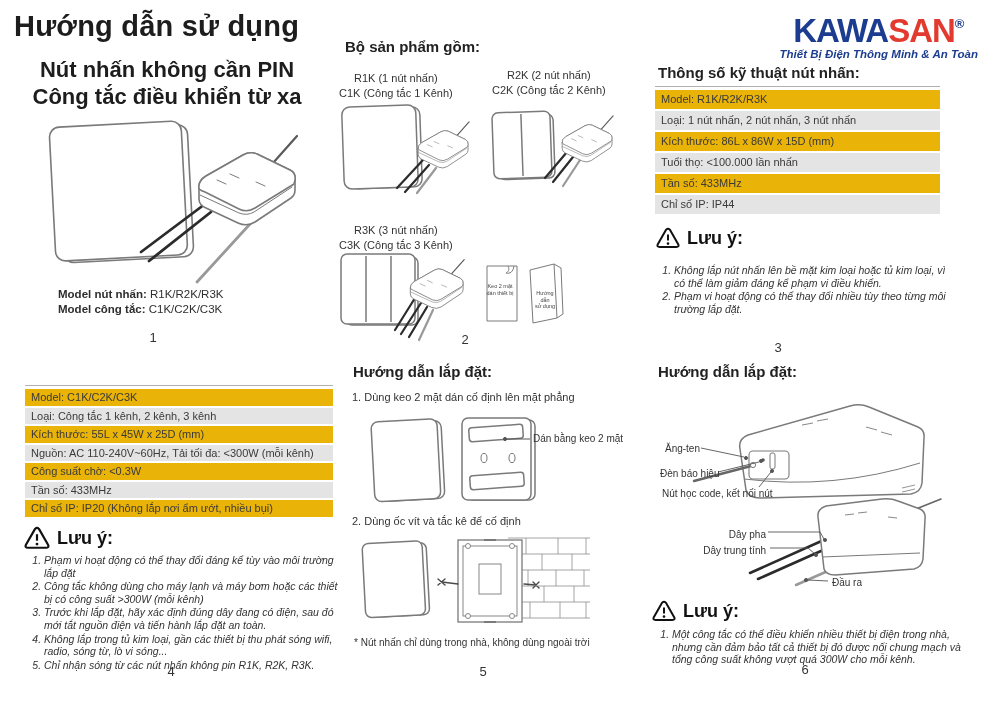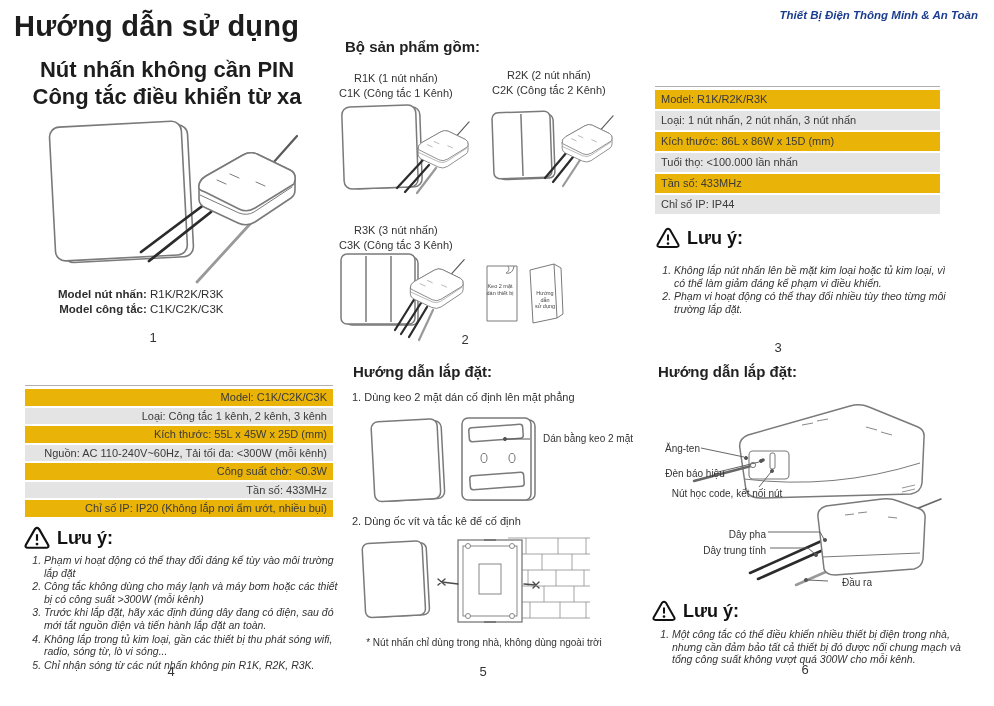--- a/index.html
+++ b/index.html
@@ -12,28 +12,28 @@
   .logo{right:16px;top:8px;text-align:center;}
   .logo-word{font-size:33px;font-weight:bold;letter-spacing:-1px;line-height:32px;}
   .lw-blue{color:#1c3d8f;} .lw-red{color:#e23a2e;}
   .lw-reg{font-size:13px;vertical-align:14px;color:#1c3d8f;letter-spacing:0;}
   .logo-tag{font-size:11.5px;font-weight:bold;font-style:italic;color:#1c3d8f;margin-top:1px;}
   .sec-head{font-size:15px;font-weight:bold;color:#222;}
   .rule{height:1px;background:#b0b0b0;}
   .spec{font-size:11px;color:#3a3a3a;}
   .spec .row{padding:3px 6px;margin-bottom:2px;line-height:13px;background:#eab308;}
   .spec .row:nth-child(even){background:#e4e4e4;}
-  .spec-sm .row{padding:2px 6px;line-height:12.5px;text-align:right;}
+  .spec-sm .row{padding:2px 6px;line-height:12.5px;}
   .warn{display:flex;align-items:center;gap:7px;font-size:18px;font-weight:bold;color:#111;}
   .notes{margin:0;padding-left:14px;font-size:10.5px;font-style:italic;color:#333;line-height:12.6px;}
   .notes li{margin-bottom:1px;}
   .page-num{width:30px;text-align:center;font-size:13px;color:#333;}
   .lbl11{font-size:11px;line-height:15px;color:#333;text-align:center;}
-  .lbl10{font-size:10px;color:#333;text-align:center;}
-  .model-lines{font-size:11.5px;line-height:15px;color:#2e2e2e;text-align:right;}
+  .lbl10{font-size:10px;color:#333;}
+  .model-lines{font-size:11.5px;line-height:15px;color:#2e2e2e;}
   .b{font-weight:bold;}
   .tiny{font-size:5.5px;line-height:6.5px;color:#444;text-align:center;}
   .pre{white-space:pre-line;}
   .r{text-align:right;}
   svg{display:block;}
 </style>
 </head>
 <body>
 
 <svg width="0" height="0" style="position:absolute" aria-hidden="true">
@@ -45,20 +45,21 @@
       <path d="M7,51 L46,69 Q54,72 61,68 L99,43" fill="none" stroke-width="1"></path>
       <path d="M24,36 l9,4 M37,30 l9,4 M63,38 l9,4" fill="none" stroke-width="1"></path>
     </g>
   </defs>
 </svg>
 
 <div class="page">
 
   <div class="abs title">Hướng dẫn sử dụng</div>
   <div class="abs logo">
+    <div class="logo-word"><span class="lw-blue">KAWA</span><span class="lw-red">SAN</span><span class="lw-reg">®</span></div>
     <div class="logo-tag">Thiết Bị Điện Thông Minh &amp; An Toàn</div>
   </div>
   <div class="abs subtitle">
     <div>Nút nhấn không cần PIN</div>
     <div>Công tắc điều khiển từ xa</div>
   </div>
 
   <svg class="abs" style="left:45px;top:112px" width="295" height="195" viewBox="0 0 295 195">
     <g transform="rotate(-3 75 90)" stroke="#7a7a7a" fill="#fff" stroke-width="1.6">
       <rect x="16" y="16" width="130" height="132" rx="10"></rect>
@@ -143,20 +144,21 @@
       <path d="M46,10 L70,4 L73,58 L49,63 Z"></path>
       <path d="M70,4 L77,8 L79,54 L73,58" fill="none"></path>
     </g>
   </svg>
   <div class="abs tiny pre" style="left:486px;top:283px;width:28px">Keo 2 mặt
 dán thiết bị</div>
   <div class="abs tiny pre" style="left:532px;top:290px;width:26px">Hướng dẫn
 sử dụng</div>
   <div class="abs page-num" style="left:450px;top:332px">2</div>
 
+  <div class="abs sec-head" style="left:658px;top:64px">Thông số kỹ thuật nút nhấn:</div>
   <div class="abs rule" style="left:655px;top:86px;width:285px"></div>
   <div class="abs spec" style="left:655px;top:90px;width:285px">
     <div class="row">Model: R1K/R2K/R3K</div>
     <div class="row">Loại: 1 nút nhấn, 2 nút nhấn, 3 nút nhấn</div>
     <div class="row">Kích thước: 86L x 86W x 15D (mm)</div>
     <div class="row">Tuổi thọ: &lt;100.000 lần nhấn</div>
     <div class="row">Tần số: 433MHz</div>
     <div class="row">Chỉ số IP: IP44</div>
   </div>
   <div class="abs warn" style="left:656px;top:227px">

